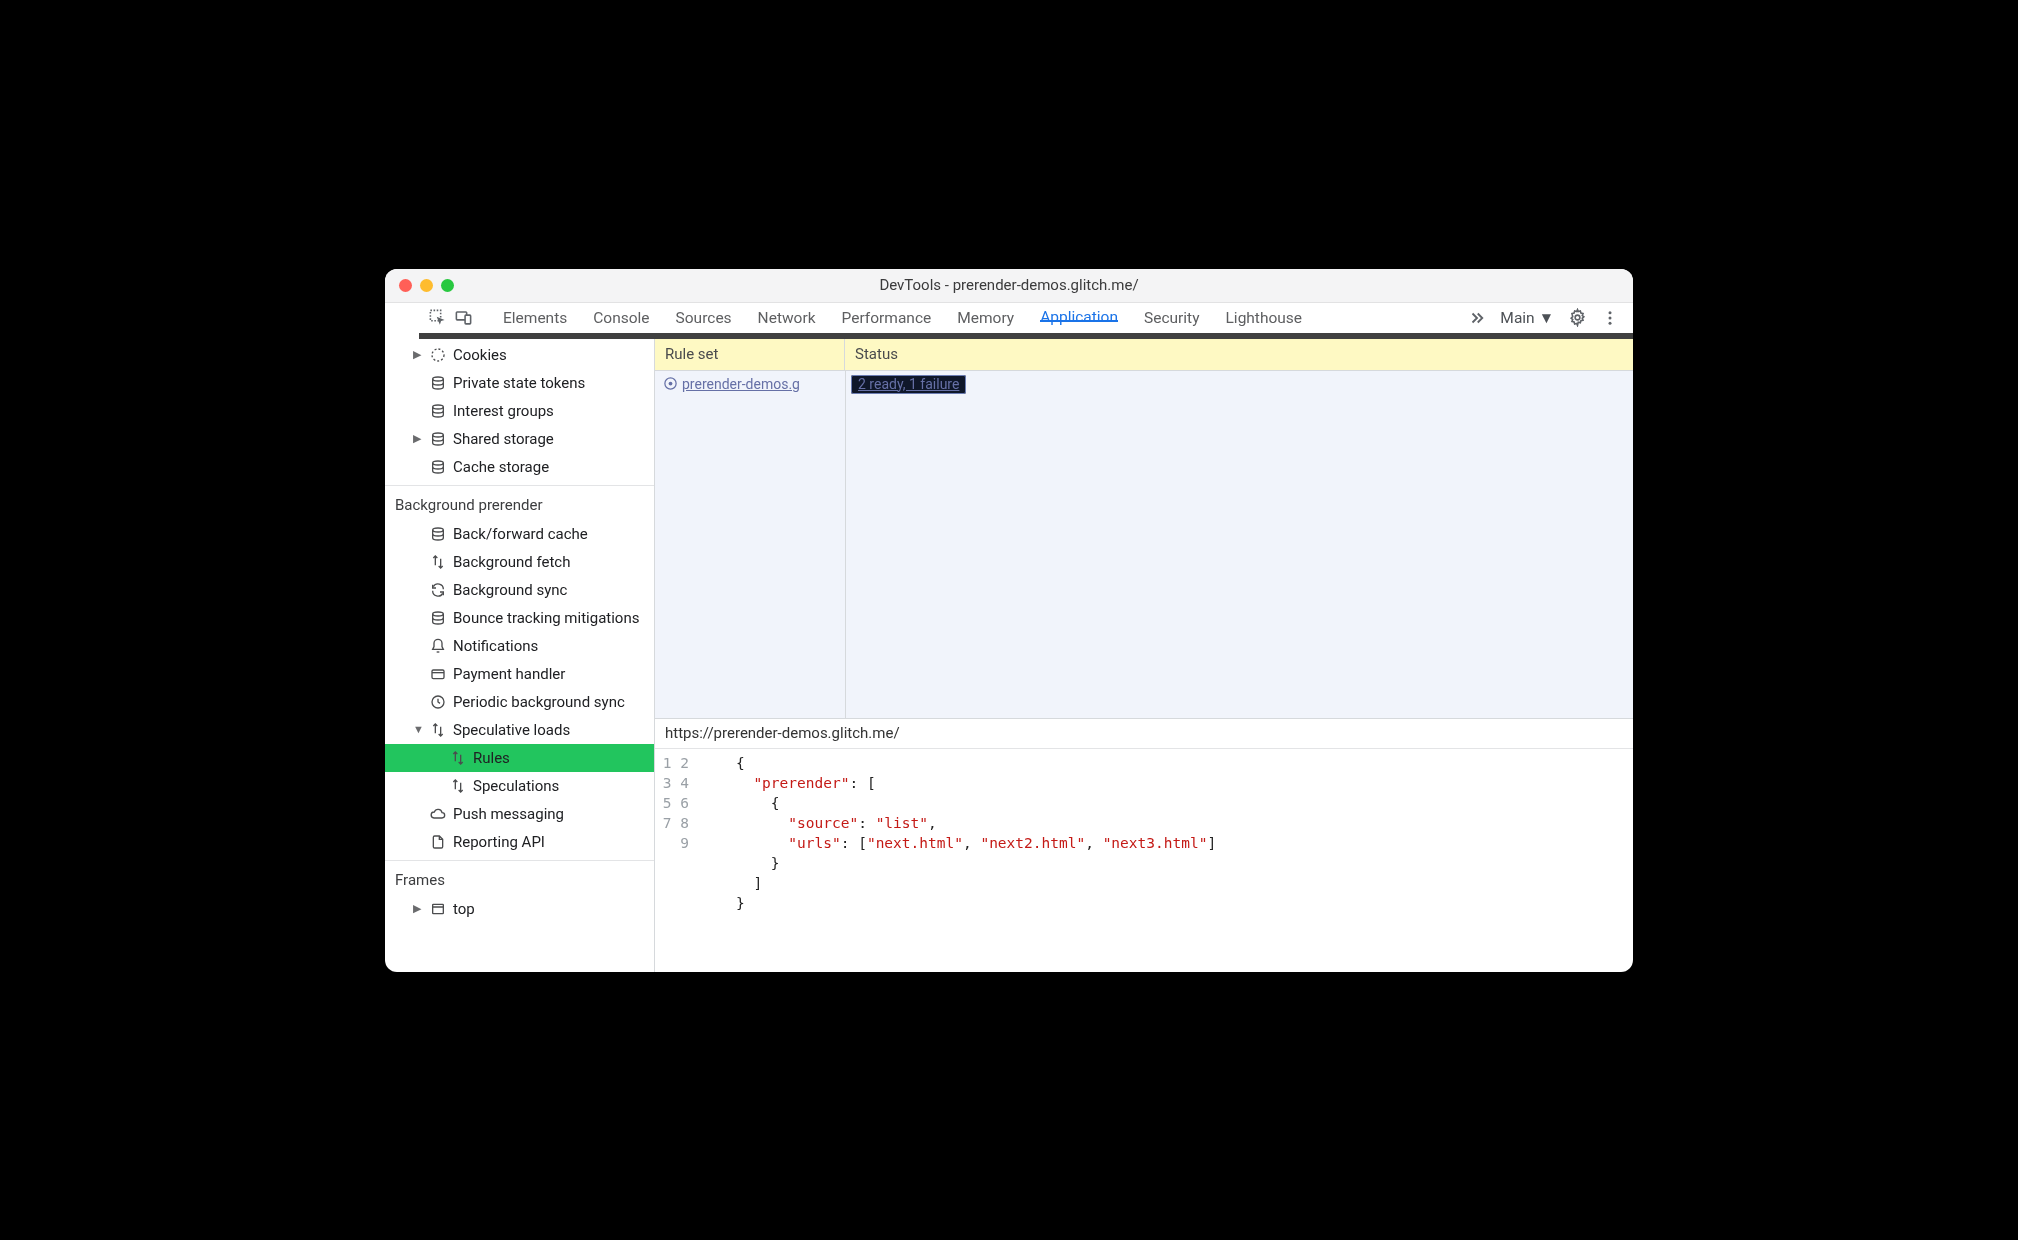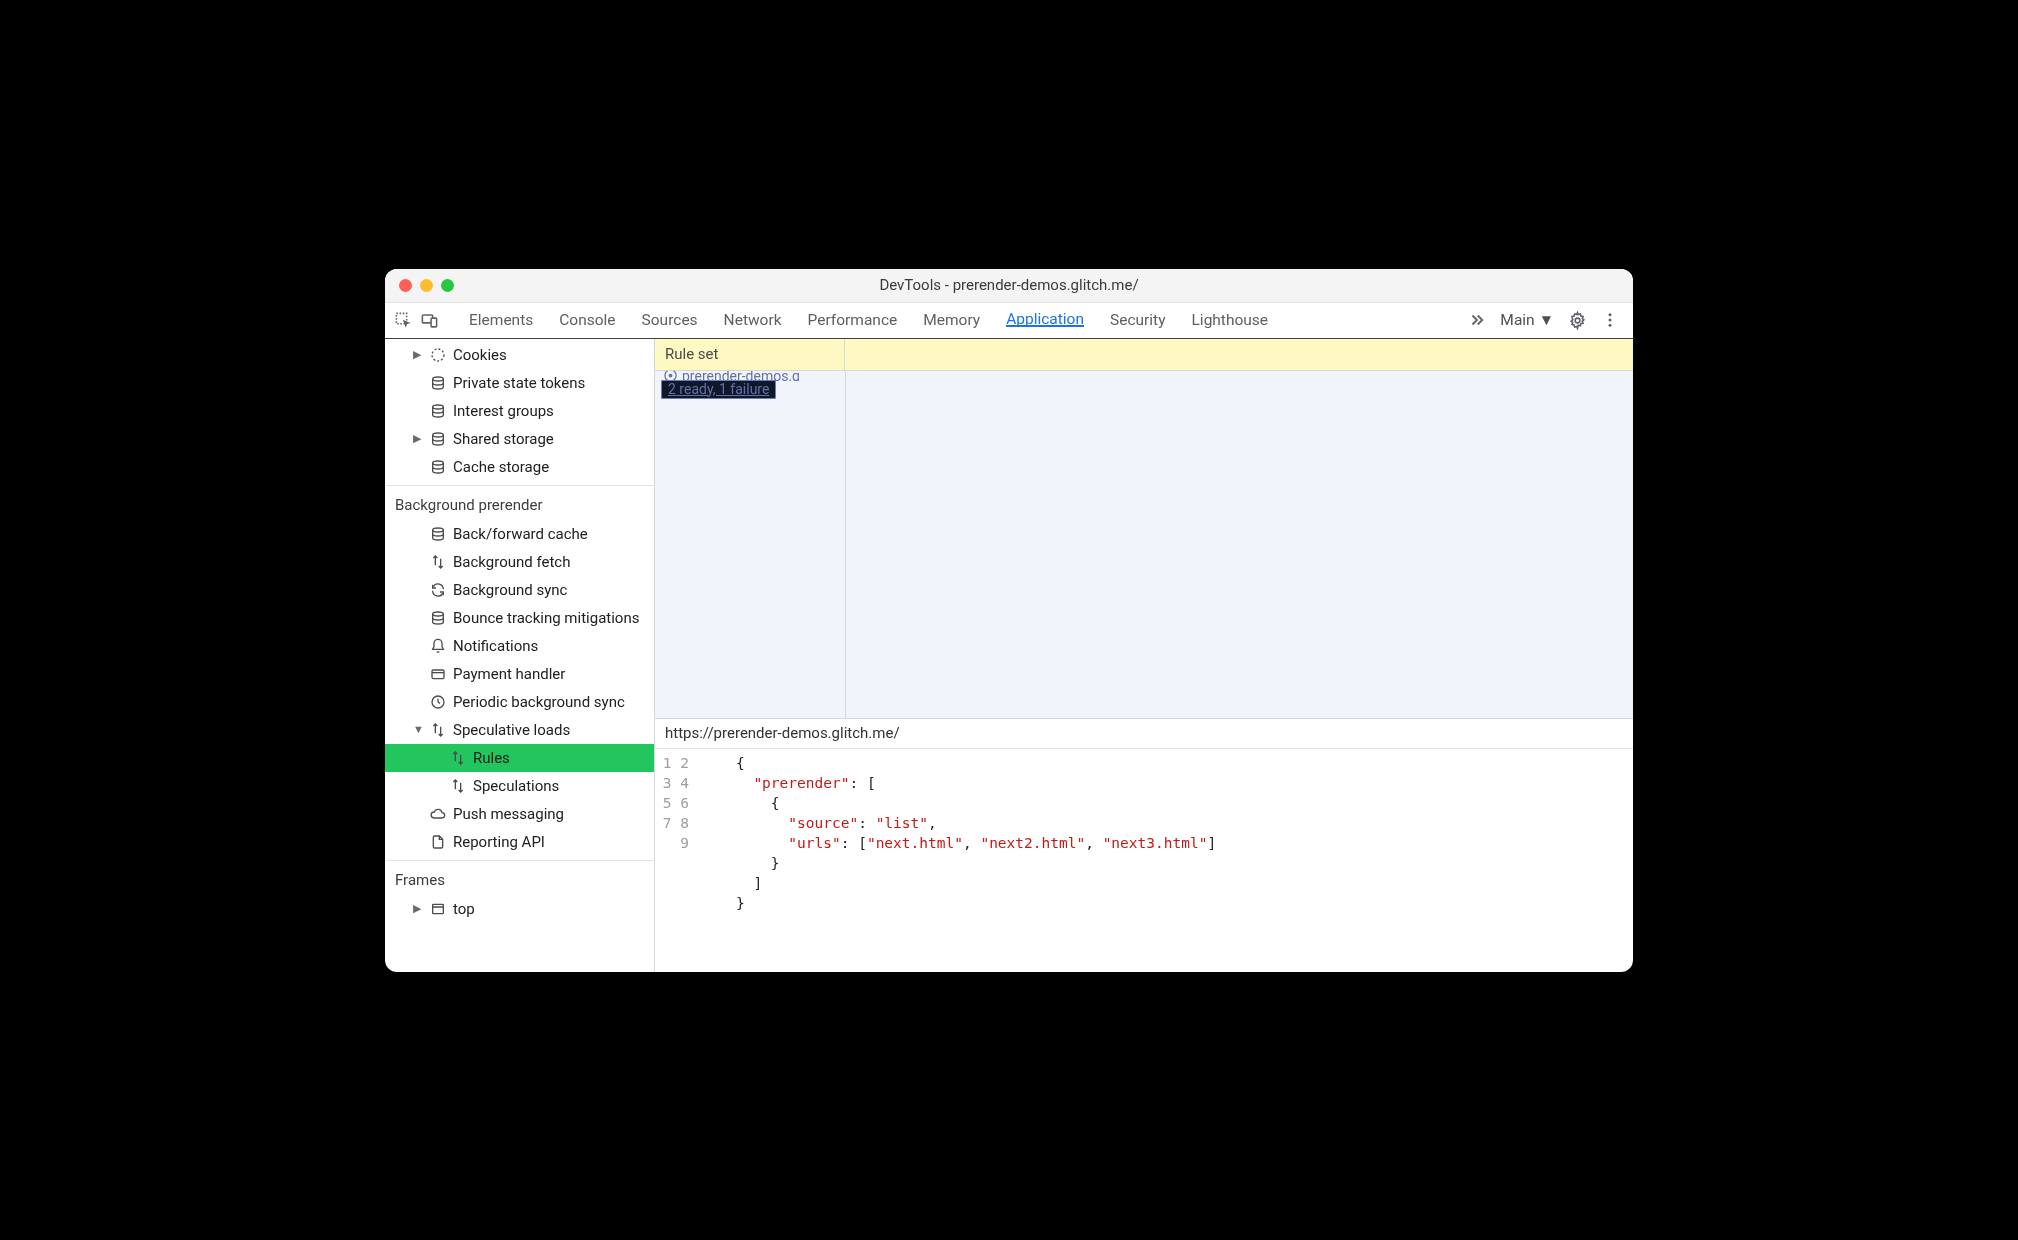--- a/index.html
+++ b/index.html
@@ -49,26 +49,27 @@
     flex: 1;
     text-align: center;
     font-weight: 400;
     font-size: 15px;
     color: #3b3b3c;
   }
   .toolbar {
     height: 36px;
     display: flex;
     align-items: center;
-    border-bottom: 1px solid #404040;
+    border-bottom: 6px solid #404040;
     background: #fff;
     gap: 6px;
     padding: 11px 8px;
     font-size: 15.5px;
     color: #4d5156;
+    margin-left: 34px;
   }
   .toolbar .ticon {
     width: 20px; height: 20px;
     display: inline-flex;
     align-items: center; justify-content: center;
   }
   .tabs {
     display: flex;
     gap: 26px;
     margin-left: 24px;
@@ -168,22 +169,21 @@
   }
   .grid-body::before {
     content:"";
     position:absolute;
     left:190px; top:0; bottom:0;
     border-left:1px solid #d6d9dc;
   }
   .row {
     display: flex;
     height: 26px;
-    align-items:flex-start;
-    flex-direction:column;
+    align-items:center;
   }
   .row .cell1 {
     width: 190px; padding-left: 8px;
     display:flex; align-items:center; gap:4px;
     overflow:hidden;
   }
   .row .cell2 {
     flex:1; padding: 0 6px;
   }
   .link {
@@ -497,20 +497,21 @@
               <path d="M4 9h16"></path>
             </svg>
           </span>
           <span>top</span>
         </div>
       </div>
 
     <div class="main">
       <div class="grid-head">
         <div class="col-rule">Rule set</div>
+        <div class="col-status">Status</div>
       </div>
       <div class="grid-body">
         <div class="row">
           <div class="cell1">
             <span>
               <svg width="15" height="15" viewBox="0 0 24 24" fill="none" stroke="#6670a6" stroke-width="2">
                   <circle cx="12" cy="12" r="9"></circle>
                   <circle cx="12" cy="12" r="3" fill="#6670a6" stroke="none"></circle>
                 </svg>
             </span>

